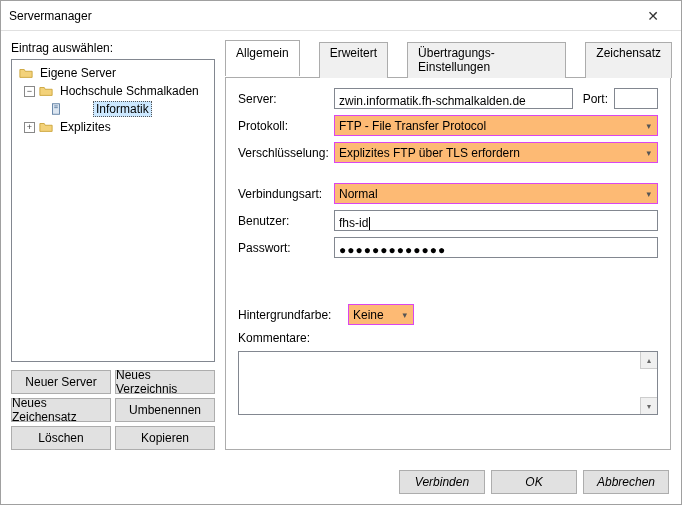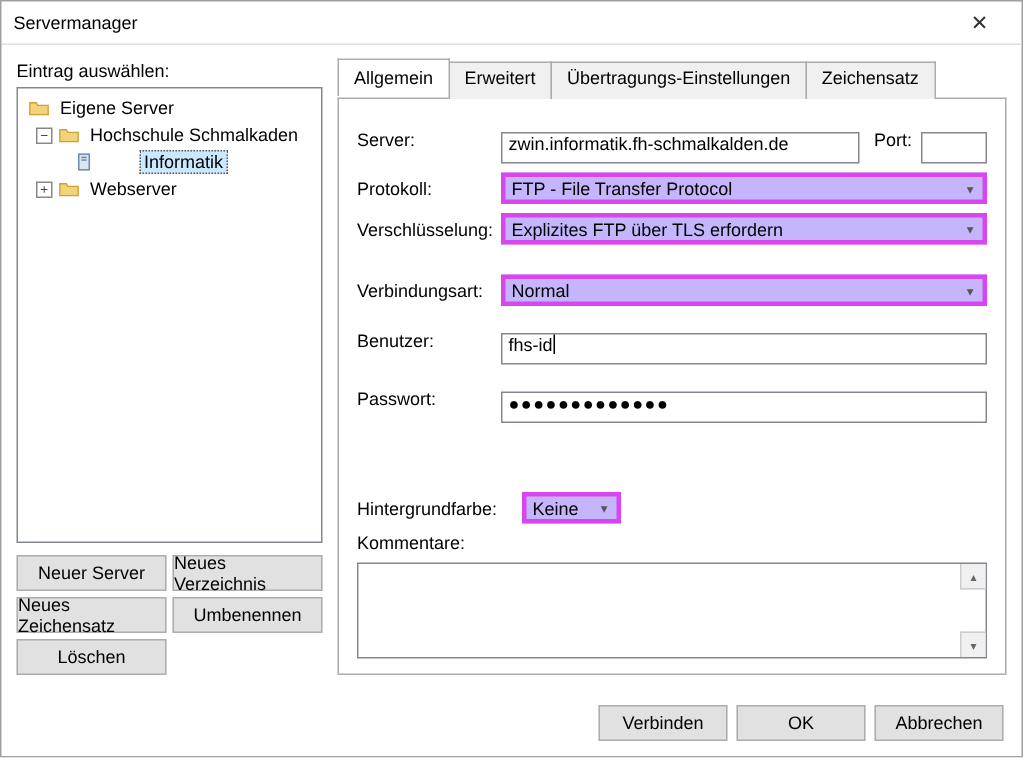--- a/index.html
+++ b/index.html
@@ -14,38 +14,38 @@
 .tree { flex: 1; border: 1px solid #828790; background: #fff; padding: 4px 2px; overflow: auto; }
 .tree-row { display: flex; align-items: center; height: 18px; padding-left: 4px; white-space: nowrap; }
 .tree-row.selected .lbl { background: #cce8ff; border: 1px dotted #555; padding: 0 2px; margin-left: 26px; }
 .tree-row .lbl { padding: 0 2px; border: 1px solid transparent; }
 .exp { width: 11px; height: 11px; border: 1px solid #888; font-size: 9px; line-height: 9px; text-align: center; margin-right: 3px; color: #444; cursor: default; }
 .ico { width: 16px; height: 16px; margin-right: 3px; display: inline-flex; align-items: center; justify-content: center; }
 .ico svg { width: 14px; height: 14px; }
 .btn-grid { display: grid; grid-template-columns: 1fr 1fr; gap: 4px; margin-top: 8px; }
 .btn { height: 24px; border: 1px solid #adadad; background: #e1e1e1; cursor: default; display: flex; align-items: center; justify-content: center; }
 .right { flex: 1; display: flex; flex-direction: column; }
-.tabs { display: flex; position: relative; top: 1px; }
+.tabs { display: flex; position: relative; top: 1px; gap: 20px; }
 .tab { border: 1px solid #acacac; border-bottom: none; padding: 3px 10px 4px; background: #fff; margin-right: -1px; cursor: default; position: relative; }
 .tab.active { padding-top: 5px; padding-bottom: 5px; top: -2px; z-index: 2; }
 .tab:not(.active) { background: #f0f0f0; top: 0; }
 .form { border: 1px solid #acacac; flex: 1; padding: 10px 12px; background: #fff; }
 .row { display: flex; align-items: center; margin-bottom: 6px; }
 .row .lab { width: 96px; }
 .row .lab.wide { width: 110px; }
-.inp { border: 1px solid #828790; height: 21px; padding: 0 4px; background: #fff; display: flex; align-items: flex-start; margin-top: 12px; }
-.sel { border: 3px solid #d946ef; height: 21px; padding: 0 4px; background: #c4b5fd; display: flex; align-items: center; flex: 1; position: relative; }
+.inp { border: 1px solid #828790; height: 21px; padding: 0 4px; background: #fff; display: flex; align-items: flex-end; }
+.sel { border: 1px solid #d946ef; height: 21px; padding: 0 4px; background: #fdba74; display: flex; align-items: center; flex: 1; position: relative; }
 .sel .chev { position: absolute; right: 6px; font-size: 9px; color: #555; }
 .port-lab { margin: 0 6px 0 10px; }
 .gap { height: 14px; }
 .textarea { border: 1px solid #828790; height: 64px; background: #fff; position: relative; }
 .textarea .sb-up, .textarea .sb-dn { position: absolute; right: 0; width: 17px; height: 17px; background: #f0f0f0; display: flex; align-items: center; justify-content: center; font-size: 8px; color: #666; border-left: 1px solid #cdcdcd; }
 .textarea .sb-up { top: 0; border-bottom: 1px solid #cdcdcd; }
 .textarea .sb-dn { bottom: 0; border-top: 1px solid #cdcdcd; }
-.footer { display: flex; justify-content: flex-end; gap: 6px; padding: 10px 12px; }
+.footer { display: flex; justify-content: flex-end; gap: 6px; padding: 10px 12px; font-style: italic; }
 .footer .btn { width: 86px; }
 .cursor { border-right: 1px solid #000; height: 13px; display: inline-block; margin-left: 1px; }
 </style>
 </head>
 <body>
 
 <div class="window">
   <div class="titlebar">
     <span class="title">Servermanager</span>
     <span class="close">✕</span>
@@ -81,29 +81,30 @@
             </span>
           <span class="lbl">Informatik</span>
         </div>
         <div class="tree-row" style="padding-left:10px">
           <span class="exp">+</span>
           <span class="ico">
               <svg viewBox="0 0 16 16">
                 <path fill="#f3d27a" stroke="#c9a237" d="M1 4h5l1 2h8v7H1z"></path>
               </svg>
             </span>
-          <span class="lbl">Webserver</span>
+          <span class="lbl">Explizites</span>
         </div>
       </div>
       <div class="btn-grid">
         <div class="btn">Neuer Server</div>
         <div class="btn">Neues Verzeichnis</div>
         <div class="btn">Neues Zeichensatz</div>
         <div class="btn">Umbenennen</div>
         <div class="btn">Löschen</div>
+        <div class="btn">Kopieren</div>
       </div>
     </div>
     <div class="right">
       <div class="tabs">
         <div class="tab active">Allgemein</div>
         <div class="tab">Erweitert</div>
         <div class="tab">Übertragungs-Einstellungen</div>
         <div class="tab">Zeichensatz</div>
       </div>
       <div class="form">

